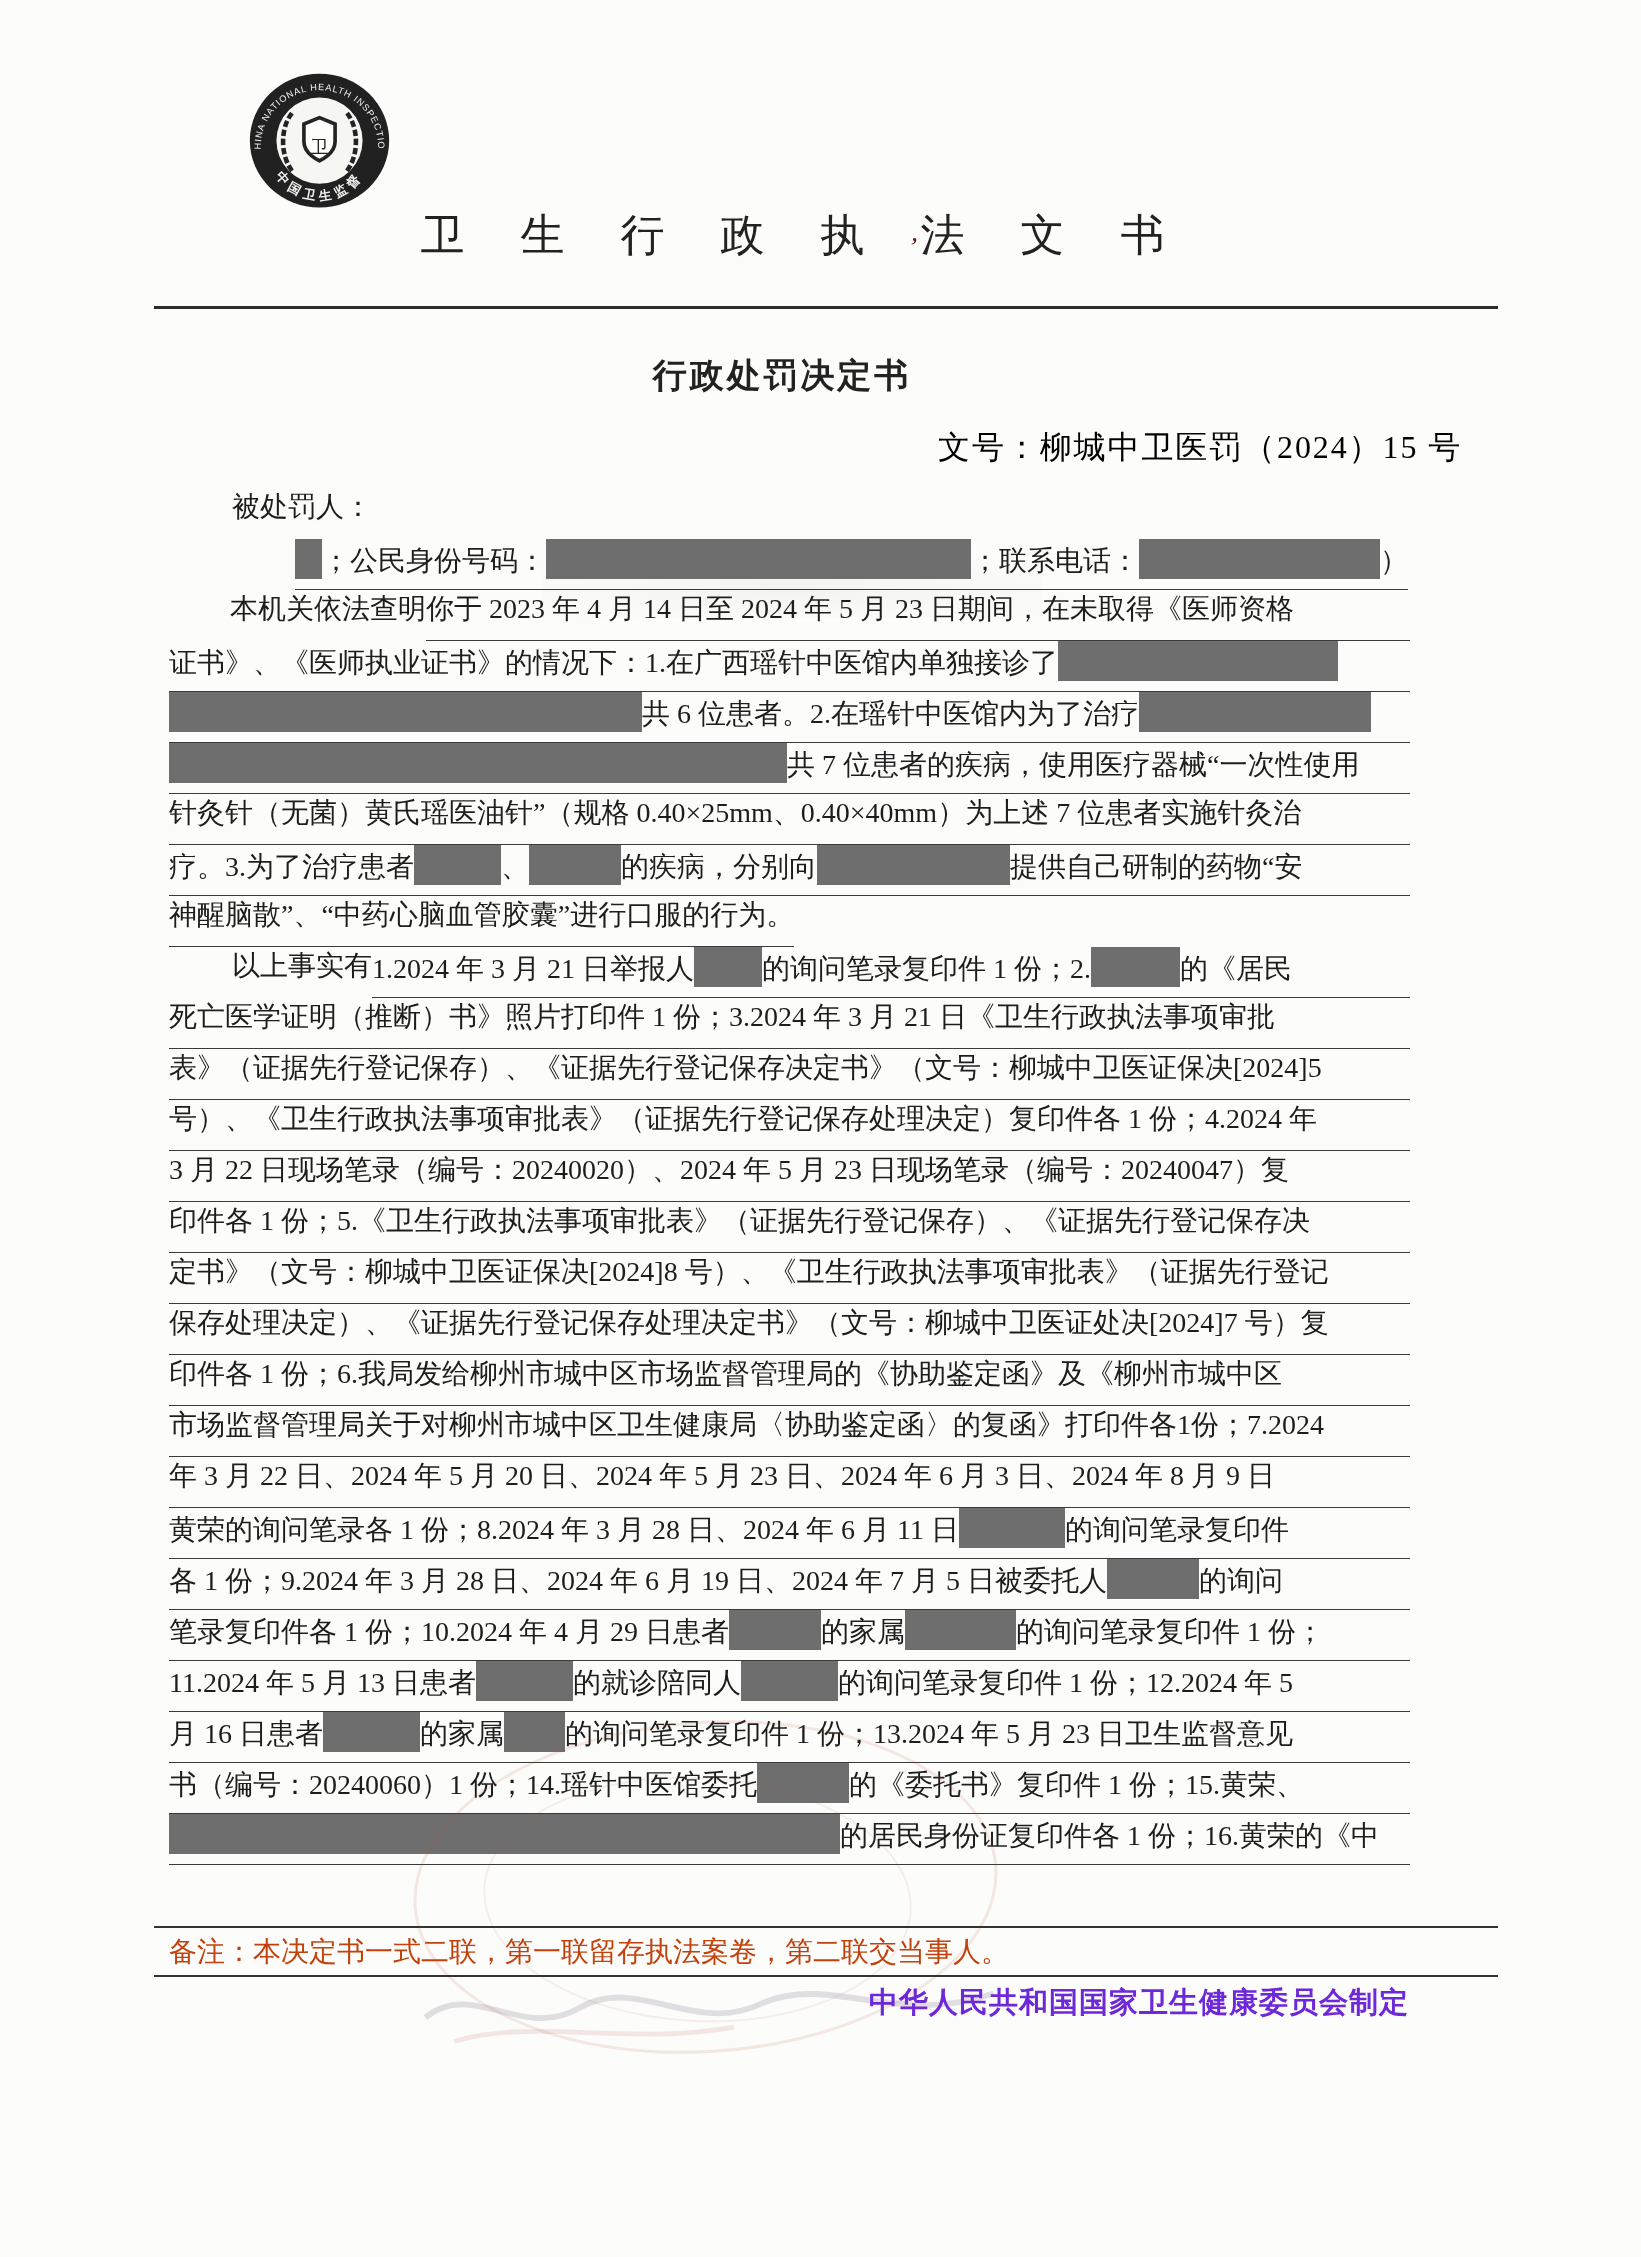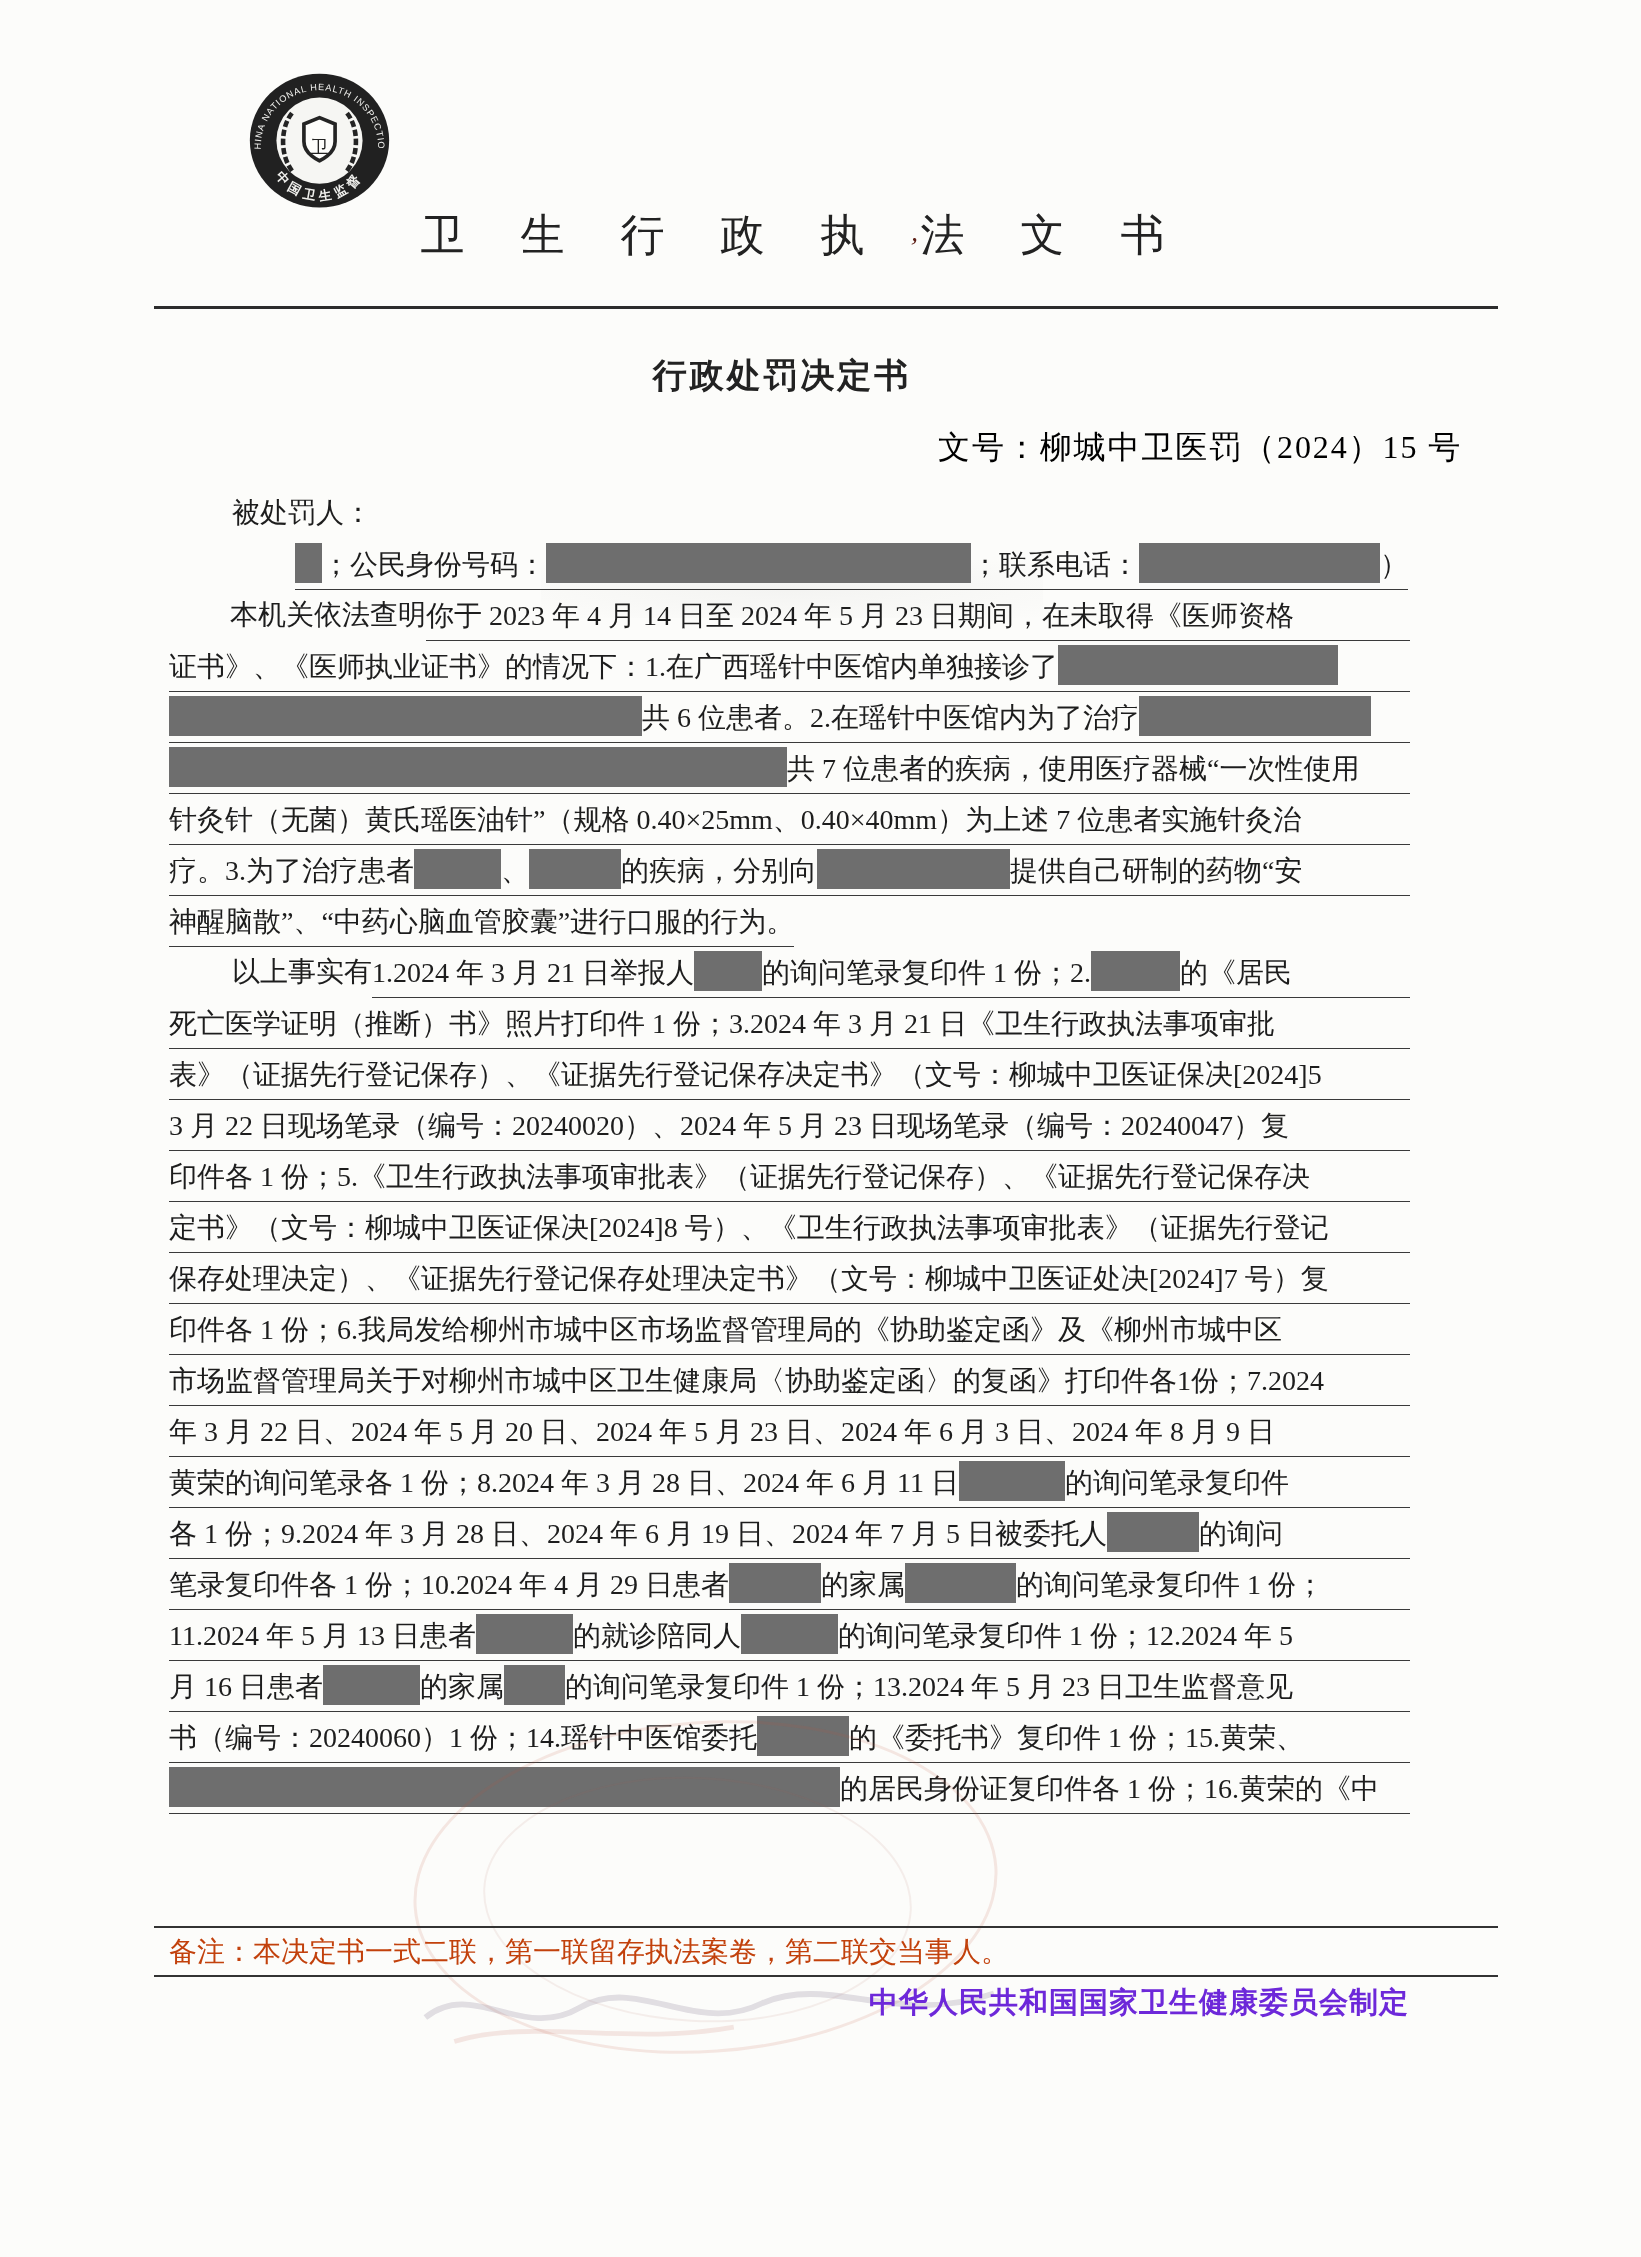--- a/index.html
+++ b/index.html
@@ -34,21 +34,21 @@
   }
   .doc-number{
     position:absolute;left:938px;top:426px;
     font-size:32px;letter-spacing:1.9px;color:#000000;white-space:nowrap;
   }
   
   .doc-body{
     position:absolute;left:169px;top:488px;width:1241px;
     font-size:28px;
   }
-  .bline{display:flex;height:51px;align-items:flex-end;}
+  .bline{display:flex;height:51px;}
   .pre{white-space:nowrap;padding-bottom:6.8px;}
   .ul{
     white-space:nowrap;
     border-bottom:1.9px solid #3a3a3a;
     padding-bottom:4.8px;
     min-width:0;
   }
   .ul.fill{flex:1;}
   .redact{
     display:inline-block;height:40px;background:#6e6e6e;
@@ -149,20 +149,23 @@
         <span class="pre">以上事实有</span>
         <span class="ul fill">1.2024 年 3 月 21 日举报人<span class="redact" style="width: 68px;"></span>的询问笔录复印件 1 份；2.<span class="redact" style="width: 89px;"></span>的《居民</span>
       </div>
       <div class="bline">
         <span class="ul fill">死亡医学证明（推断）书》照片打印件 1 份；3.2024 年 3 月 21 日《卫生行政执法事项审批</span>
       </div>
       <div class="bline">
         <span class="ul fill">表》（证据先行登记保存）、《证据先行登记保存决定书》（文号：柳城中卫医证保决[2024]5</span>
       </div>
       <div class="bline">
+        <span class="ul fill">号）、《卫生行政执法事项审批表》（证据先行登记保存处理决定）复印件各 1 份；4.2024 年</span>
+      </div>
+      <div class="bline">
         <span class="ul fill">3 月 22 日现场笔录（编号：20240020）、2024 年 5 月 23 日现场笔录（编号：20240047）复</span>
       </div>
       <div class="bline">
         <span class="ul fill">印件各 1 份；5.《卫生行政执法事项审批表》（证据先行登记保存）、《证据先行登记保存决</span>
       </div>
       <div class="bline">
         <span class="ul fill">定书》（文号：柳城中卫医证保决[2024]8 号）、《卫生行政执法事项审批表》（证据先行登记</span>
       </div>
       <div class="bline">
         <span class="ul fill">保存处理决定）、《证据先行登记保存处理决定书》（文号：柳城中卫医证处决[2024]7 号）复</span>

